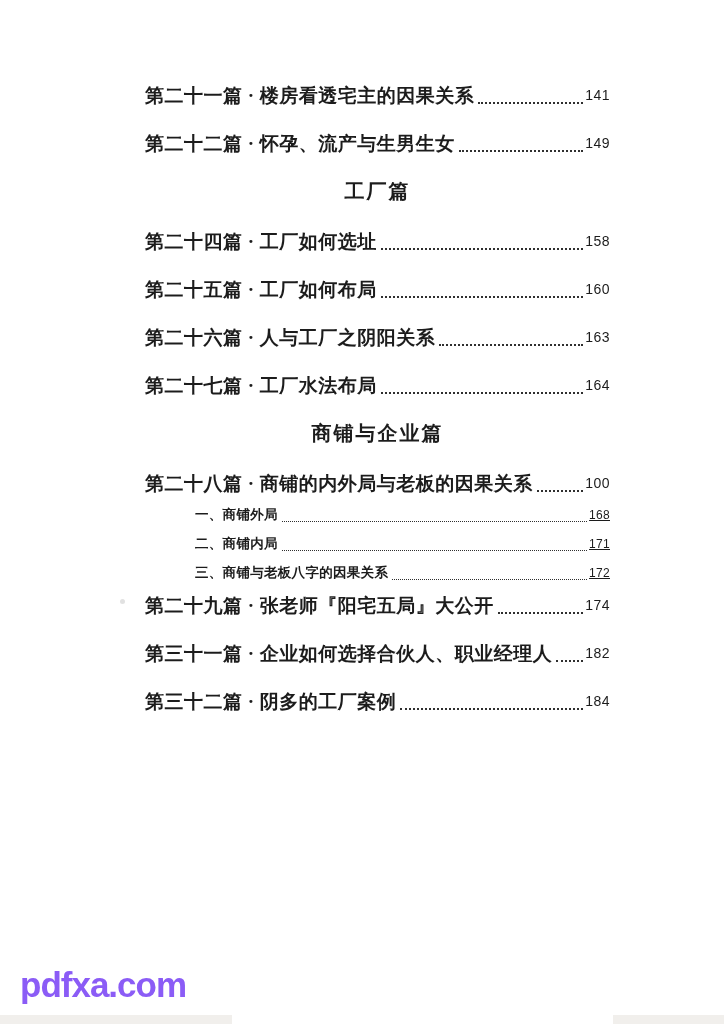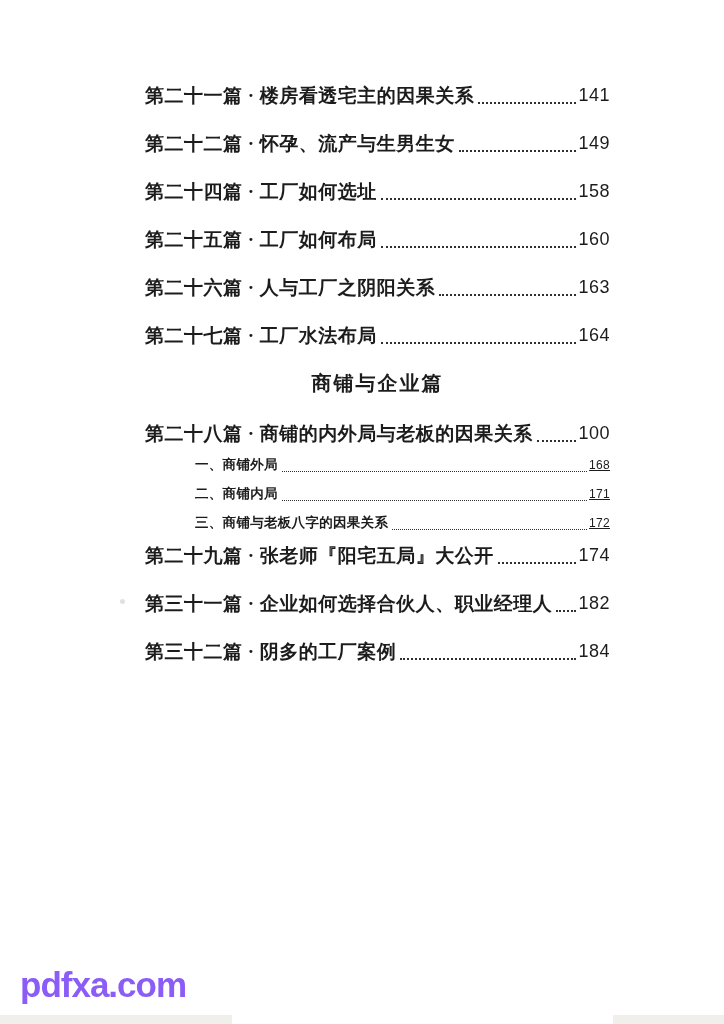--- a/index.html
+++ b/index.html
@@ -36,21 +36,21 @@
 
   .t { white-space:nowrap; }
   .leader {
     flex:1 1 auto; min-width:16px;
     border-bottom:2px dotted #2f2f2f;
     margin:0 2px 5px 4px;
   }
   .row-sub .leader { border-bottom-width:1.5px; margin-bottom:4px; }
   .p {
     font-family:"Liberation Sans","DejaVu Sans",sans-serif;
-    font-weight:400; font-size:18px; white-space:nowrap;
+    font-weight:400; font-size:14px; white-space:nowrap;
   }
   .row-sub .p { font-size:12px;text-decoration:underline; }
 
   .watermark {
     position:absolute; left:20px; top:964px;
     font-family:"Liberation Sans","DejaVu Sans",sans-serif;
     font-weight:700; font-size:35px; letter-spacing:-1px;
     line-height:42px;
   }
 
@@ -72,20 +72,21 @@
       <div class="row row-entry">
         <span class="t">第二十一篇 · 楼房看透宅主的因果关系</span>
         <span class="leader"></span>
         <span class="p">141</span>
       </div>
       <div class="row row-entry">
         <span class="t">第二十二篇 · 怀孕、流产与生男生女</span>
         <span class="leader"></span>
         <span class="p">149</span>
       </div>
+      <div class="row row-heading">工厂篇</div>
       <div class="row row-entry">
         <span class="t">第二十四篇 · 工厂如何选址</span>
         <span class="leader"></span>
         <span class="p">158</span>
       </div>
       <div class="row row-entry">
         <span class="t">第二十五篇 · 工厂如何布局</span>
         <span class="leader"></span>
         <span class="p">160</span>
       </div>

